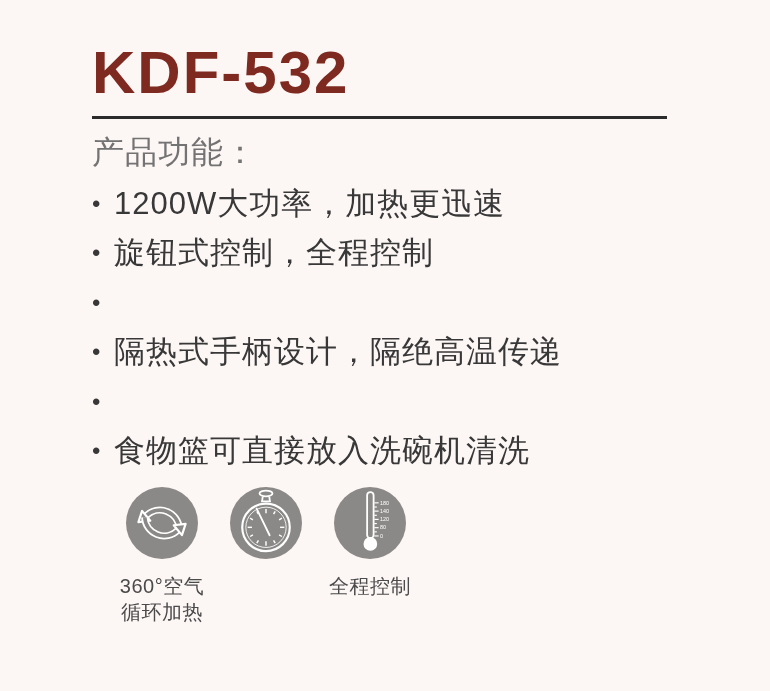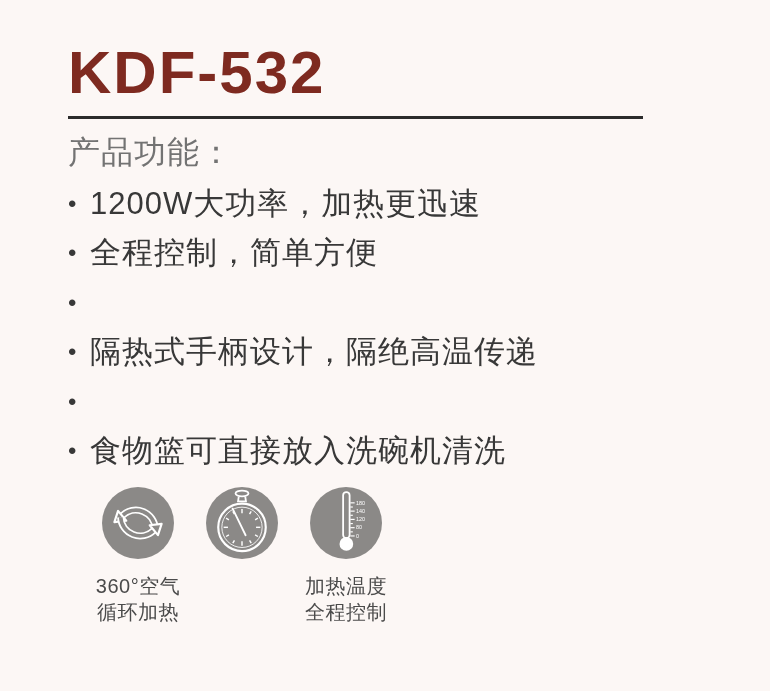--- a/index.html
+++ b/index.html
@@ -3,21 +3,21 @@
 <meta charset="utf-8">
 <style>
   * { margin:0; padding:0; box-sizing:border-box; }
   html,body { width:770px; height:691px; }
   body {
     background:#FCF7F5;
     font-family:"Liberation Sans","DejaVu Sans",sans-serif;
     color:#3A3A3A;
     overflow:hidden;
   }
-  .page { padding:42px 40px 0 68px; width:770px; height:691px; }
+  .page { padding:42px 40px 0 92px; width:770px; height:691px; }
 
   .title {
     font-size:60px; font-weight:bold; letter-spacing:2px;
     color:#7E2A20; line-height:62px;
   }
   .rule {
     width:575px; height:3px; background:#2B2B2B; margin-top:12px;
   }
   .section-heading {
     margin-top:12px; font-size:32px; line-height:42px; color:#737373;
@@ -55,21 +55,21 @@
 
   <div class="section-heading">产品功能：</div>
 
   <ul class="features">
     <li>
       <span class="blt">•</span>
       <span>1200W大功率，加热更迅速</span>
     </li>
     <li>
       <span class="blt">•</span>
-      <span>全程控制，简单方便</span>
+      <span>旋钮式控制，全程控制</span>
     </li>
     <li>
       <span class="blt">•</span>
     </li>
     <li>
       <span class="blt">•</span>
       <span>隔热式手柄设计，隔绝高温传递</span>
     </li>
     <li>
       <span class="blt">•</span>
@@ -145,19 +145,18 @@
           <g fill="#FFFFFF" font-size="7.5" font-family="Liberation Sans, sans-serif">
             <text x="64" y="24.5">180</text>
             <text x="64" y="36">140</text>
             <text x="64" y="47.5">120</text>
             <text x="64" y="59">80</text>
             <text x="64" y="70.5">0</text>
           </g>
         </svg>
       </div>
       <div class="cap">
-        <div>加热温度</div>
         <div>全程控制</div>
       </div>
     </div>
 
   </div>
 </div>
 
 </body></html>

